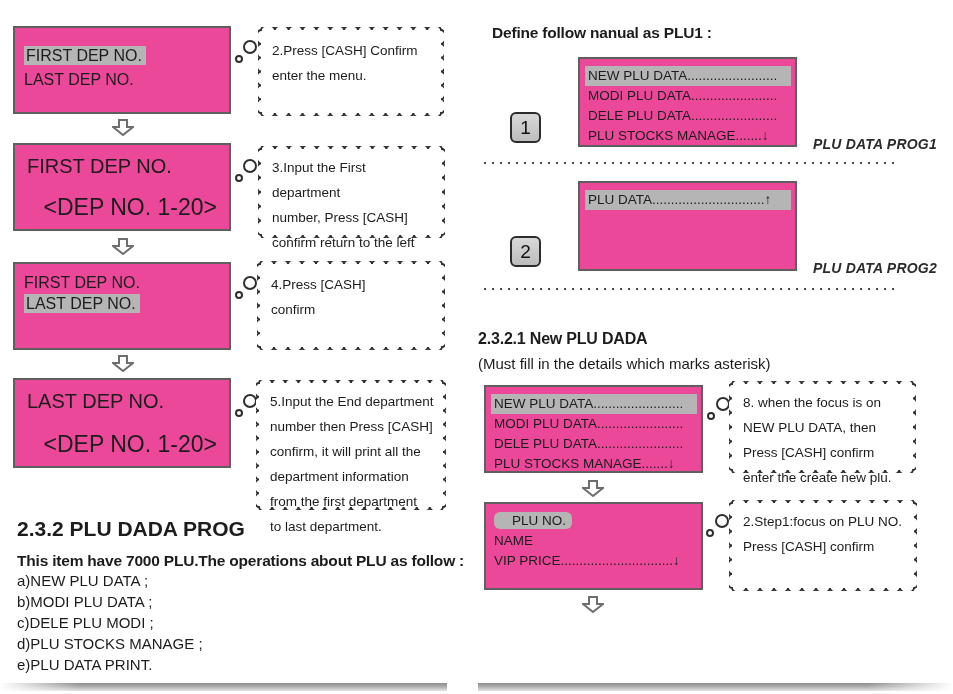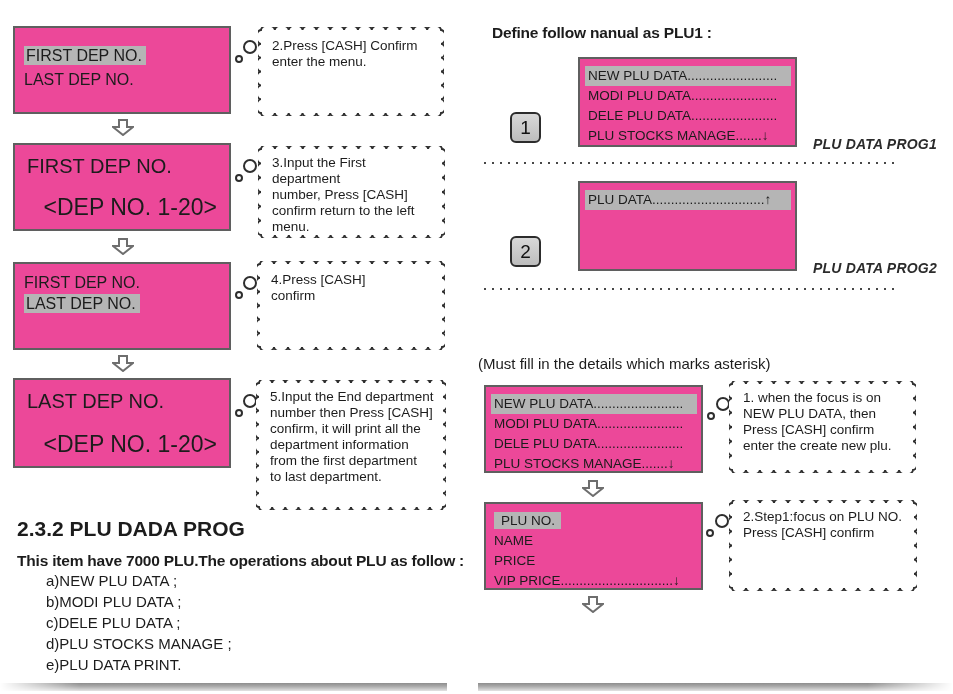--- a/index.html
+++ b/index.html
@@ -12,34 +12,34 @@
   .hl-inline{background:#b5b5b5;padding:1px 4px 1px 2px;}
   .small-screen{font-size:16px;padding:16px 6px 0 9px;line-height:24px;}
   .small-screen2{font-size:16px;padding:8px 6px 0 9px;line-height:21px;}
   .menu-screen{font-size:13.5px;padding:7px 4px 0 5px;line-height:20px;}
   .menu-screen .sline{padding-left:3px;}
   .big1{position:absolute;left:12px;top:10px;font-size:20px;white-space:nowrap;}
   .big2{position:absolute;right:12px;bottom:8px;font-size:23px;white-space:nowrap;}
   
   .bubble{position:absolute;box-sizing:border-box;}
   .bubble svg.cloud{position:absolute;left:0;top:0;width:100%;height:100%;}
-  .btext{position:relative;padding:11px 8px 0 14px;font-size:13.5px;line-height:16px;
+  .btext{position:relative;padding:11px 8px 0 14px;font-size:13.5px;line-height:25px;
          white-space:pre-line;}
   .tail-dot{position:absolute;border:2px solid #2e2e2e;border-radius:50%;background:#fff;box-sizing:border-box;}
   
   .flow-arrow{position:absolute;}
   
   .key{position:absolute;width:31px;height:31px;border:2px solid #2c2c2c;border-radius:6px;
        background:linear-gradient(180deg,#d8d8d8,#bdbdbd);display:flex;align-items:center;
        justify-content:center;font-size:19px;color:#111;box-sizing:border-box;}
   
   .h-big{position:absolute;font-size:21px;font-weight:bold;letter-spacing:0px;white-space:nowrap;}
   .h-med{position:absolute;font-size:15.5px;font-weight:bold;letter-spacing:-0.2px;white-space:nowrap;}
   .plain{position:absolute;font-size:15px;white-space:nowrap;}
-  .list{position:absolute;font-size:15px;line-height:21px;margin-left:29px;}
+  .list{position:absolute;font-size:15px;line-height:21px;}
   .prog-label{position:absolute;font-size:14px;font-weight:bold;font-style:italic;
               letter-spacing:0.2px;color:#2b2b2b;white-space:nowrap;}
   .dotted{position:absolute;height:2px;
           background:repeating-linear-gradient(90deg,#474747 0 2px,transparent 2px 8px);}
   .footer-bar{position:absolute;height:8px;top:683px;
           background:linear-gradient(180deg,#8d8d8d 0%,#a8a8a8 40%,#e3e3e3 100%);}
   .fade-l{-webkit-mask-image:linear-gradient(90deg,transparent 0,#000 18%);
           mask-image:linear-gradient(90deg,transparent 0,#000 18%);}
   .fade-r{-webkit-mask-image:linear-gradient(90deg,#000 82%,transparent 100%);
           mask-image:linear-gradient(90deg,#000 82%,transparent 100%);}
@@ -127,21 +127,21 @@
 department information
 from the first department
  to last department.</div>
   </div>
 
   <div class="h-big" style="left:17px;top:517px;text-align:right;">2.3.2 PLU DADA PROG</div>
   <div class="h-med" style="left:17px;top:552px;">This item have 7000 PLU.The operations about PLU as follow :</div>
   <div class="list" style="left:17px;top:570px;">
     <div>a)NEW PLU DATA ;</div>
     <div>b)MODI PLU DATA ;</div>
-    <div>c)DELE PLU DATA ;</div>
+    <div>c)DELE PLU MODI ;</div>
     <div>d)PLU STOCKS MANAGE ;</div>
     <div>e)PLU DATA PRINT.</div>
   </div>
 
   <div class="h-med" style="left:492px;top:24px;">Define follow nanual as PLU1 :</div>
 
   <div class="screen menu-screen" style="left:578px;top:57px;width:219px;height:90px;">
     <div class="sline hl">NEW PLU DATA........................</div>
     <div class="sline">MODI PLU DATA.......................</div>
     <div class="sline">DELE PLU DATA.......................</div>
@@ -155,50 +155,50 @@
 
   <div class="screen menu-screen" style="left:578px;top:181px;width:219px;height:90px;">
     <div class="sline hl">PLU DATA..............................↑</div>
   </div>
   <div class="key" style="left:510px;top:236px;">
       <span>2</span>
     </div>
   <div class="prog-label" style="left:813px;top:260px;">PLU DATA PROG2</div>
   <div class="dotted" style="left:484px;top:288px;width:411px;"></div>
 
+  <div class="h-med" style="left:478px;top:330px;font-size:16px;">2.3.2.1 New PLU DADA</div>
   <div class="plain" style="left:478px;top:355px;">(Must fill in the details which marks asterisk)</div>
 
   <div class="screen menu-screen" style="left:484px;top:385px;width:219px;height:88px;">
     <div class="sline hl">NEW PLU DATA........................</div>
     <div class="sline">MODI PLU DATA.......................</div>
     <div class="sline">DELE PLU DATA.......................</div>
     <div class="sline">PLU STOCKS MANAGE.......↓</div>
   </div>
   <div class="tail-dot" style="left:716px;top:397px;width:14px;height:14px;"></div>
   <div class="tail-dot" style="left:707px;top:412px;width:8px;height:8px;"></div>
   <div class="bubble" style="left:729px;top:381px;width:187px;height:92px;">
       <svg class="cloud" viewBox="0 0 187 92">
         <path d="M 3 3 a 6.961538461538462 4.5 0 0 1 13.923076923076923 0 a 6.961538461538462 4.5 0 0 1 13.923076923076923 0 a 6.961538461538462 4.5 0 0 1 13.923076923076923 0 a 6.961538461538462 4.5 0 0 1 13.923076923076923 0 a 6.961538461538462 4.5 0 0 1 13.923076923076923 0 a 6.961538461538462 4.5 0 0 1 13.923076923076923 0 a 6.961538461538462 4.5 0 0 1 13.923076923076923 0 a 6.961538461538462 4.5 0 0 1 13.923076923076923 0 a 6.961538461538462 4.5 0 0 1 13.923076923076923 0 a 6.961538461538462 4.5 0 0 1 13.923076923076923 0 a 6.961538461538462 4.5 0 0 1 13.923076923076923 0 a 6.961538461538462 4.5 0 0 1 13.923076923076923 0 a 6.961538461538462 4.5 0 0 1 13.923076923076923 0 a 4.5 7.166666666666667 0 0 1 0 14.333333333333334 a 4.5 7.166666666666667 0 0 1 0 14.333333333333334 a 4.5 7.166666666666667 0 0 1 0 14.333333333333334 a 4.5 7.166666666666667 0 0 1 0 14.333333333333334 a 4.5 7.166666666666667 0 0 1 0 14.333333333333334 a 4.5 7.166666666666667 0 0 1 0 14.333333333333334 a 6.961538461538462 4.5 0 0 1 -13.923076923076923 0 a 6.961538461538462 4.5 0 0 1 -13.923076923076923 0 a 6.961538461538462 4.5 0 0 1 -13.923076923076923 0 a 6.961538461538462 4.5 0 0 1 -13.923076923076923 0 a 6.961538461538462 4.5 0 0 1 -13.923076923076923 0 a 6.961538461538462 4.5 0 0 1 -13.923076923076923 0 a 6.961538461538462 4.5 0 0 1 -13.923076923076923 0 a 6.961538461538462 4.5 0 0 1 -13.923076923076923 0 a 6.961538461538462 4.5 0 0 1 -13.923076923076923 0 a 6.961538461538462 4.5 0 0 1 -13.923076923076923 0 a 6.961538461538462 4.5 0 0 1 -13.923076923076923 0 a 6.961538461538462 4.5 0 0 1 -13.923076923076923 0 a 6.961538461538462 4.5 0 0 1 -13.923076923076923 0 a 4.5 7.166666666666667 0 0 1 0 -14.333333333333334 a 4.5 7.166666666666667 0 0 1 0 -14.333333333333334 a 4.5 7.166666666666667 0 0 1 0 -14.333333333333334 a 4.5 7.166666666666667 0 0 1 0 -14.333333333333334 a 4.5 7.166666666666667 0 0 1 0 -14.333333333333334 a 4.5 7.166666666666667 0 0 1 0 -14.333333333333334 Z" fill="#ffffff" stroke="#2e2e2e" stroke-width="1.8"></path>
       </svg>
-    <div class="btext" style="padding-top:9px;">1. when the focus is on
+    <div class="btext" style="padding-top:9px;">8. when the focus is on
 NEW PLU DATA, then
 Press [CASH]  confirm
 enter the create new plu.</div>
   </div>
 
   <div class="flow-arrow" style="left:582px;top:480px;">
     <svg width="22" height="17" viewBox="0 0 22 17">
         <path d="M7 1 H15 V8 H21 L11 16 L1 8 H7 Z" fill="#fff" stroke="#6e6e6e" stroke-width="2"></path>
       </svg>
   </div>
 
   <div class="screen menu-screen" style="left:484px;top:502px;width:219px;height:88px;">
-    <div class="sline"><span class="hl-inline" style="padding:1px 6px 1px 7px;">PLU NO.</span></div>
+    <div class="sline"><span class="hl-inline" style="padding:1px 6px 1px 18px;border-radius:6px;">PLU NO.</span></div>
     <div class="sline">NAME</div>
-    <div class="sline">PRICE</div>
     <div class="sline">VIP PRICE..............................↓</div>
   </div>
   <div class="tail-dot" style="left:715px;top:514px;width:14px;height:14px;"></div>
   <div class="tail-dot" style="left:706px;top:529px;width:8px;height:8px;"></div>
   <div class="bubble" style="left:729px;top:500px;width:188px;height:91px;">
       <svg class="cloud" viewBox="0 0 188 91">
         <path d="M 3 3 a 7 4.5 0 0 1 14 0 a 7 4.5 0 0 1 14 0 a 7 4.5 0 0 1 14 0 a 7 4.5 0 0 1 14 0 a 7 4.5 0 0 1 14 0 a 7 4.5 0 0 1 14 0 a 7 4.5 0 0 1 14 0 a 7 4.5 0 0 1 14 0 a 7 4.5 0 0 1 14 0 a 7 4.5 0 0 1 14 0 a 7 4.5 0 0 1 14 0 a 7 4.5 0 0 1 14 0 a 7 4.5 0 0 1 14 0 a 4.5 7.083333333333333 0 0 1 0 14.166666666666666 a 4.5 7.083333333333333 0 0 1 0 14.166666666666666 a 4.5 7.083333333333333 0 0 1 0 14.166666666666666 a 4.5 7.083333333333333 0 0 1 0 14.166666666666666 a 4.5 7.083333333333333 0 0 1 0 14.166666666666666 a 4.5 7.083333333333333 0 0 1 0 14.166666666666666 a 7 4.5 0 0 1 -14 0 a 7 4.5 0 0 1 -14 0 a 7 4.5 0 0 1 -14 0 a 7 4.5 0 0 1 -14 0 a 7 4.5 0 0 1 -14 0 a 7 4.5 0 0 1 -14 0 a 7 4.5 0 0 1 -14 0 a 7 4.5 0 0 1 -14 0 a 7 4.5 0 0 1 -14 0 a 7 4.5 0 0 1 -14 0 a 7 4.5 0 0 1 -14 0 a 7 4.5 0 0 1 -14 0 a 7 4.5 0 0 1 -14 0 a 4.5 7.083333333333333 0 0 1 0 -14.166666666666666 a 4.5 7.083333333333333 0 0 1 0 -14.166666666666666 a 4.5 7.083333333333333 0 0 1 0 -14.166666666666666 a 4.5 7.083333333333333 0 0 1 0 -14.166666666666666 a 4.5 7.083333333333333 0 0 1 0 -14.166666666666666 a 4.5 7.083333333333333 0 0 1 0 -14.166666666666666 Z" fill="#ffffff" stroke="#2e2e2e" stroke-width="1.8"></path>
       </svg>
     <div class="btext" style="padding-top:9px;">2.Step1:focus on PLU NO.
 Press [CASH] confirm</div>

